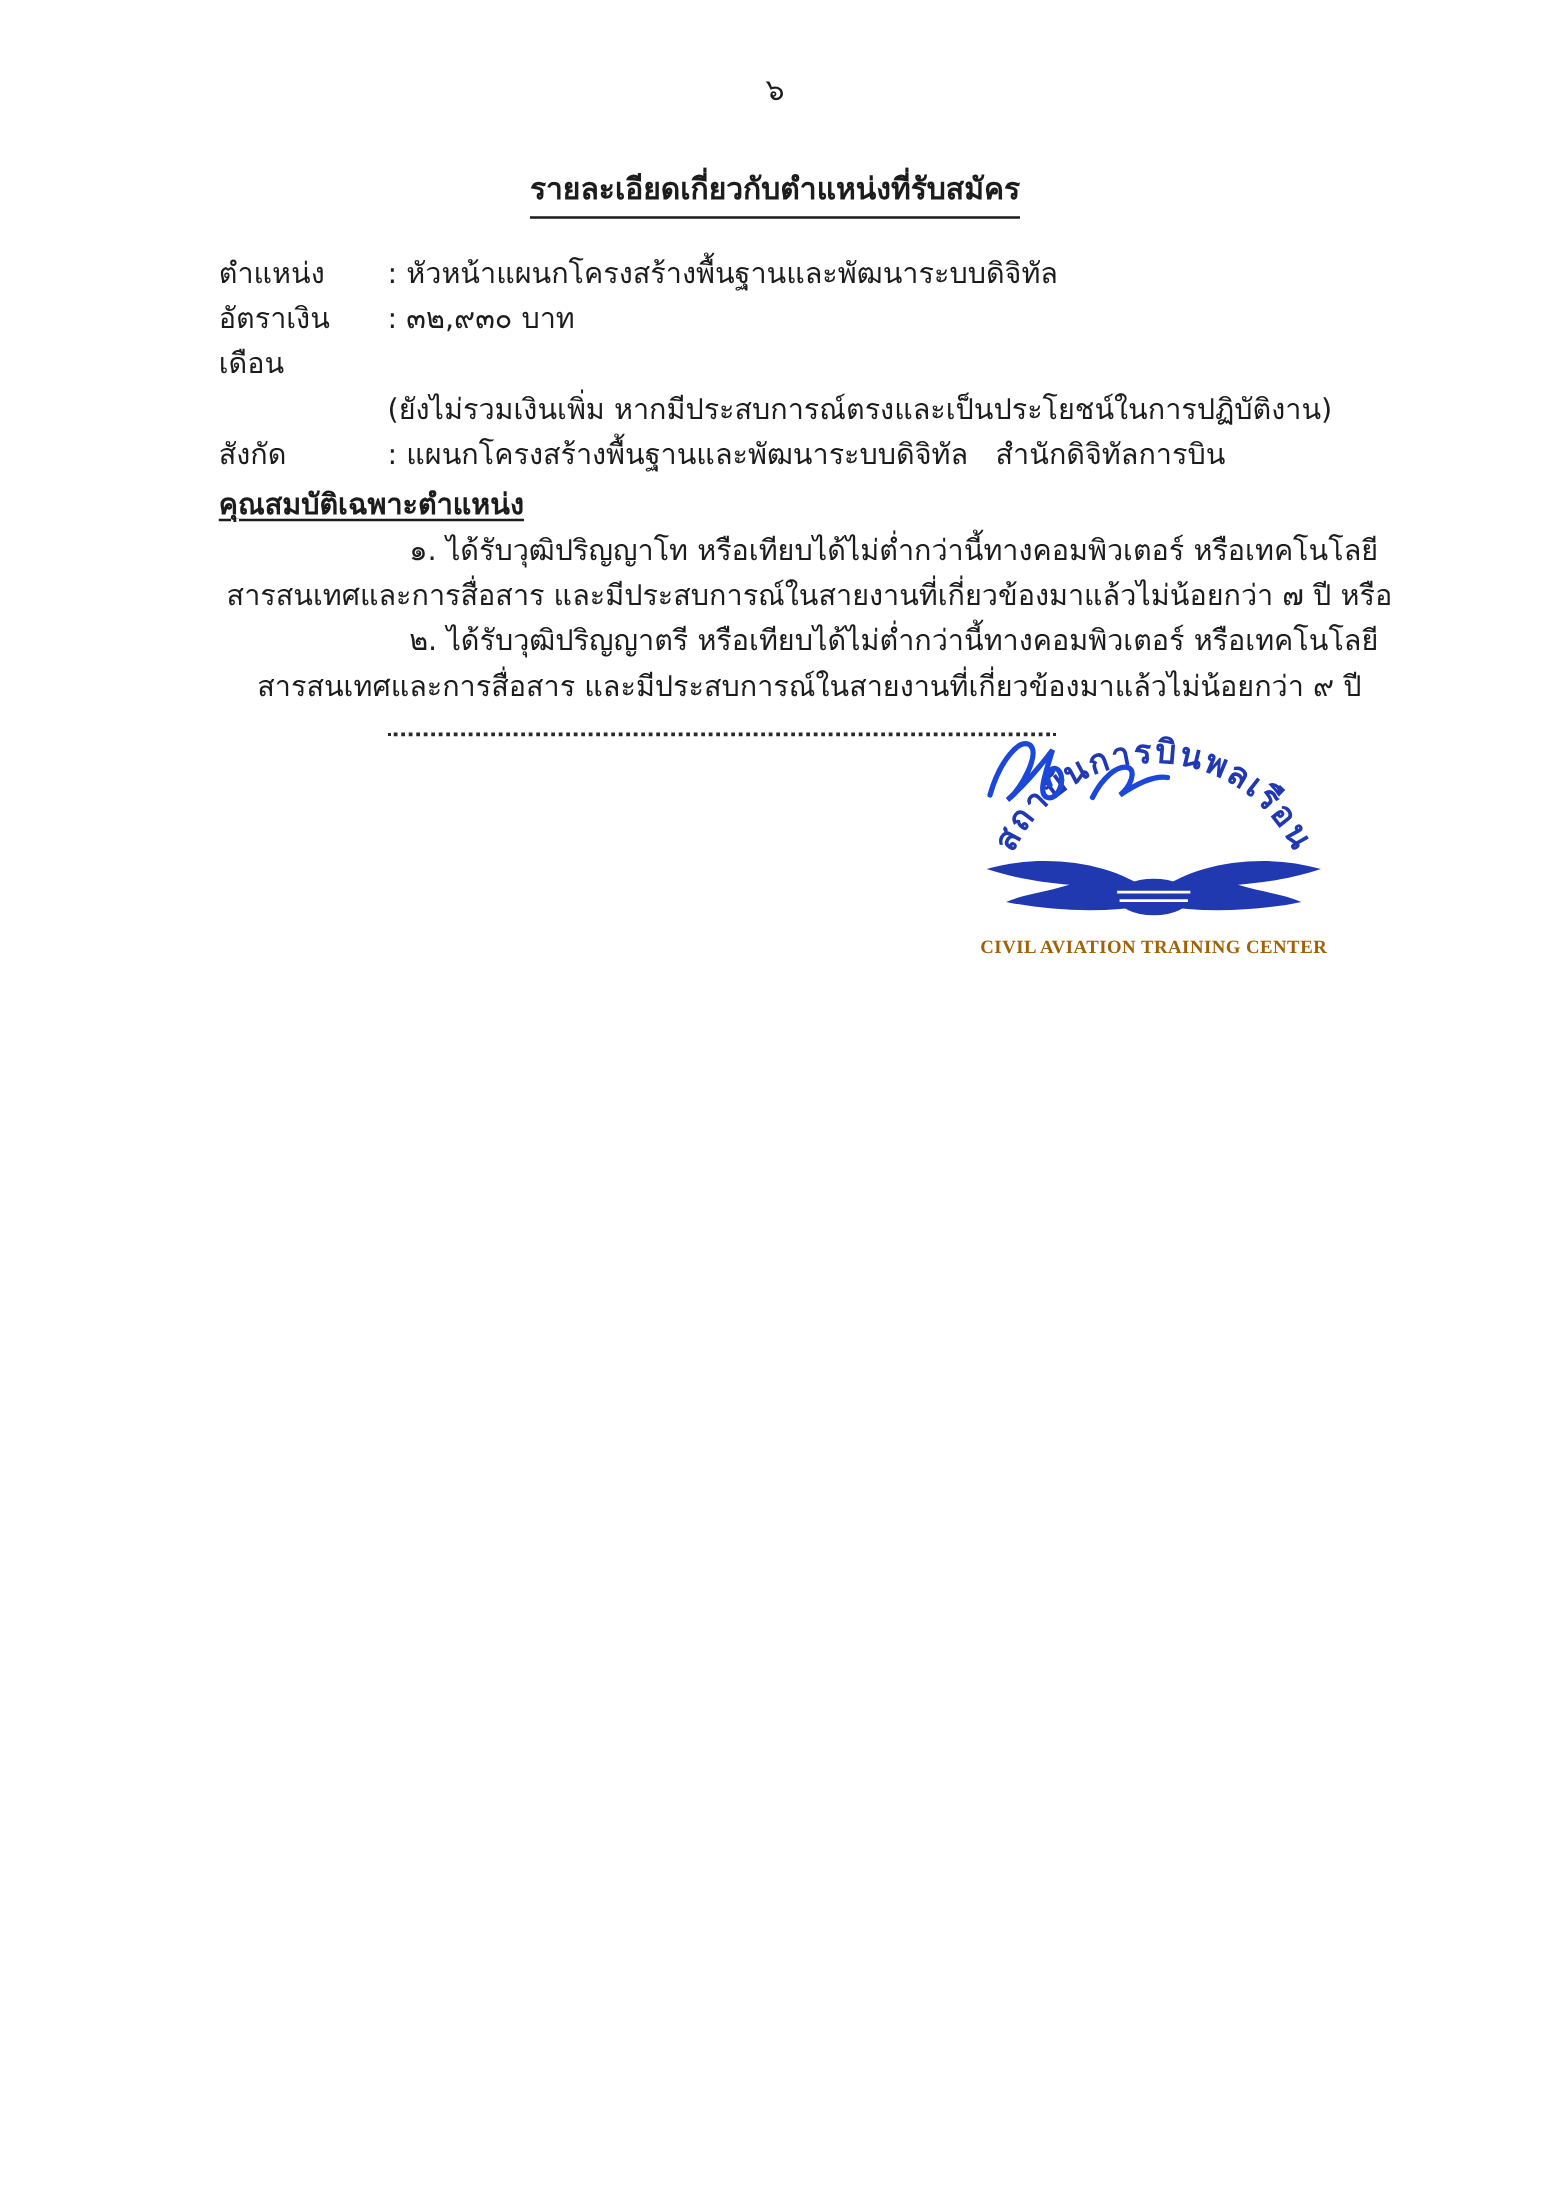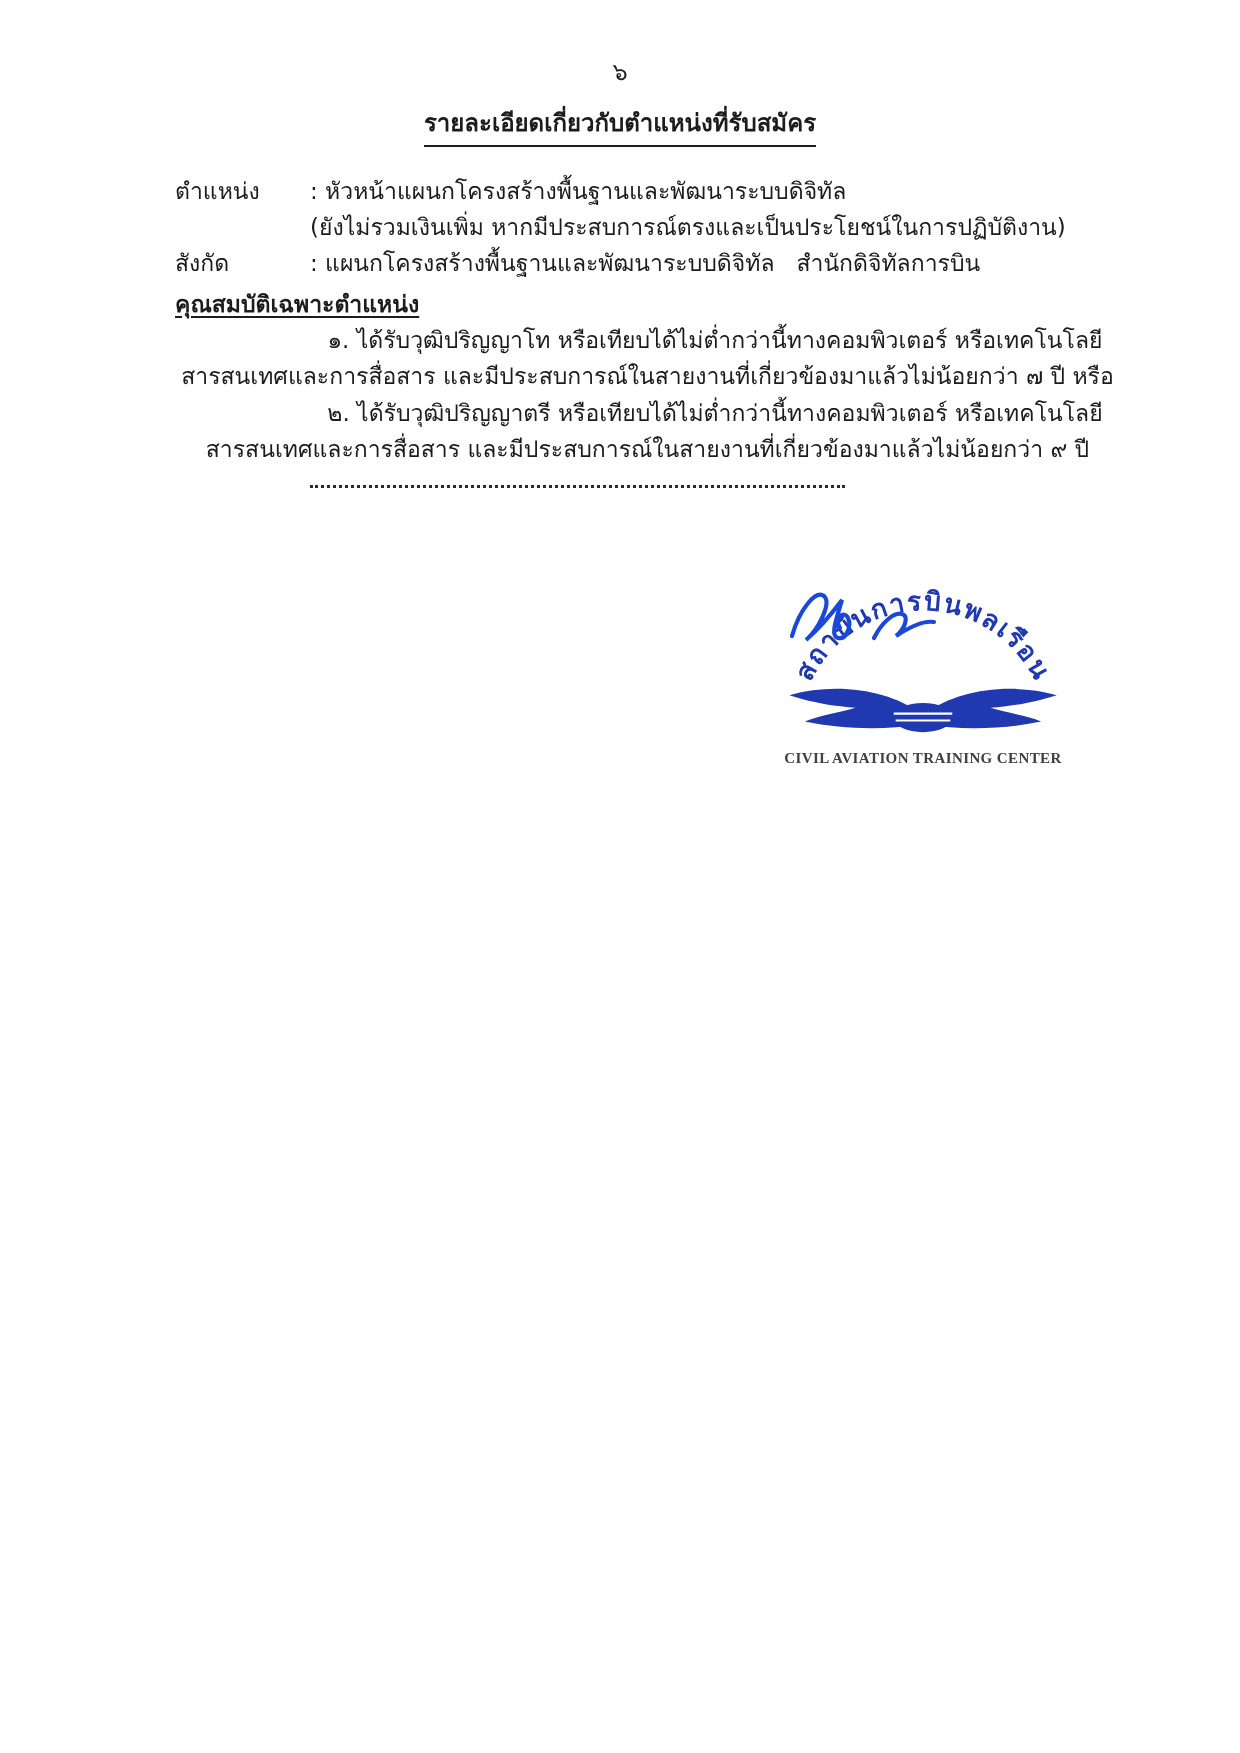--- a/index.html
+++ b/index.html
@@ -11,21 +11,21 @@
     color:#1c1c1c;
     font-size:23px;
     overflow:hidden;
   }
   .page-number{
     text-align:center;
     padding-top:52px;
     font-size:24px;
   }
   .titles{
-    margin-top:12px;
+    margin-top:40px;
     text-align:center;
     line-height:1.7;
   }
   .title-line{
     display:inline-block;
     font-weight:bold;
     font-size:24px;
     border-bottom:2px solid #1c1c1c;
     padding-bottom:1px;
   }
@@ -97,20 +97,24 @@
     </div>
   </div>
 
   <div class="content">
 
     <div class="field-row">
       <span class="field-label">ตำแหน่ง</span>
       <span class="field-value">: หัวหน้าแผนกโครงสร้างพื้นฐานและพัฒนาระบบดิจิทัล</span>
     </div>
 
+    <div class="field-row">
+      <span class="field-label">อัตราเงินเดือน</span>
+      <span class="field-value">: ๓๒,๙๓๐ บาท</span>
+    </div>
 
     <div class="indent-line">(ยังไม่รวมเงินเพิ่ม หากมีประสบการณ์ตรงและเป็นประโยชน์ในการปฏิบัติงาน)</div>
 
     <div class="field-row">
       <span class="field-label">สังกัด</span>
       <span class="field-value">: แผนกโครงสร้างพื้นฐานและพัฒนาระบบดิจิทัล   สำนักดิจิทัลการบิน</span>
     </div>
 
     <div class="qual-heading">คุณสมบัติเฉพาะตำแหน่ง</div>
 
@@ -134,16 +138,16 @@
         <path d="M149 138 C 178 116, 232 106, 282 120 C 254 129, 234 131, 214 133 C 234 139, 252 141, 266 147 C 228 155, 184 156, 149 150 Z"></path>
         <ellipse cx="145" cy="143" rx="30" ry="15"></ellipse>
         <path d="M115 139 L 175 139" stroke="#ffffff" stroke-width="2.2"></path>
         <path d="M117 146 L 173 146" stroke="#ffffff" stroke-width="2.2"></path>
       </g>
     </svg>
     <svg class="sig-svg" width="170" height="90" viewBox="0 0 170 90">
       <path d="M14 58 C 22 30, 38 12, 46 18 C 54 25, 40 52, 28 62 C 44 48, 58 30, 64 22 C 58 42, 52 58, 60 60 C 68 62, 74 48, 70 40 C 66 32, 56 40, 62 50" fill="none" stroke="#1b48d8" stroke-width="4.2" stroke-linecap="round"></path>
       <path d="M96 60 C 104 44, 116 34, 124 36 C 132 38, 126 52, 118 58 C 130 50, 144 42, 156 44" fill="none" stroke="#1b48d8" stroke-width="4.2" stroke-linecap="round"></path>
     </svg>
-    <div class="stamp-caption" style="color: #404040;">CIVIL AVIATION TRAINING CENTER</div>
+    <div class="stamp-caption" style="color: #a16207;">CIVIL AVIATION TRAINING CENTER</div>
   </div>
 
 </div>
 
 </body></html>

